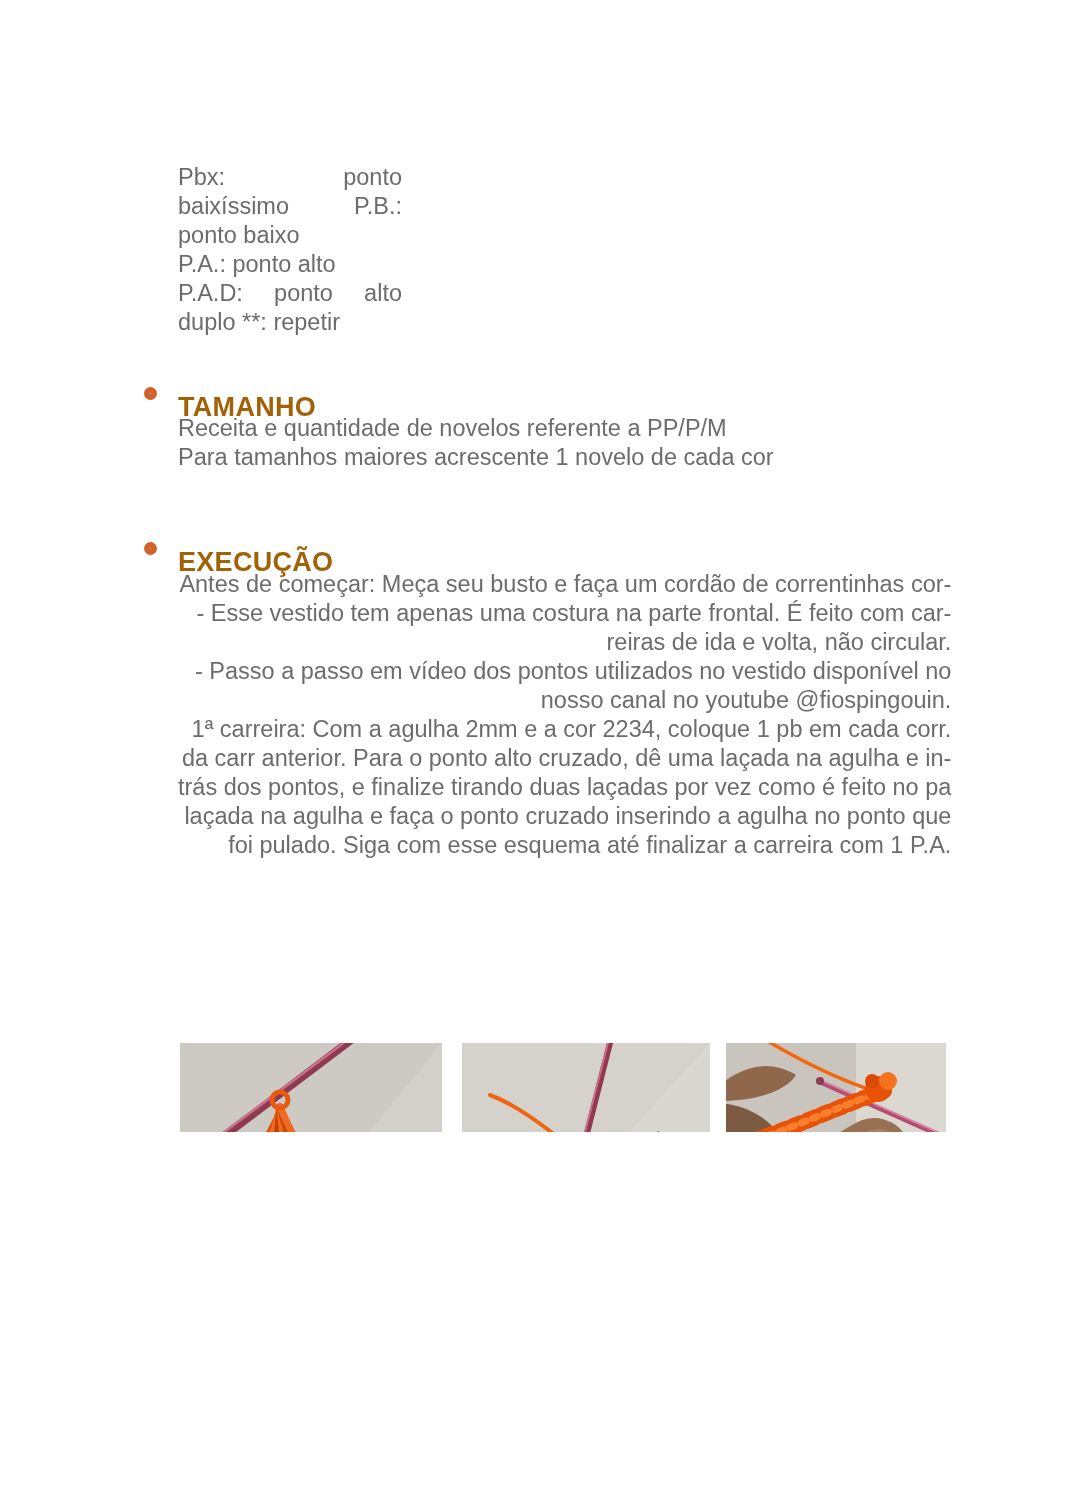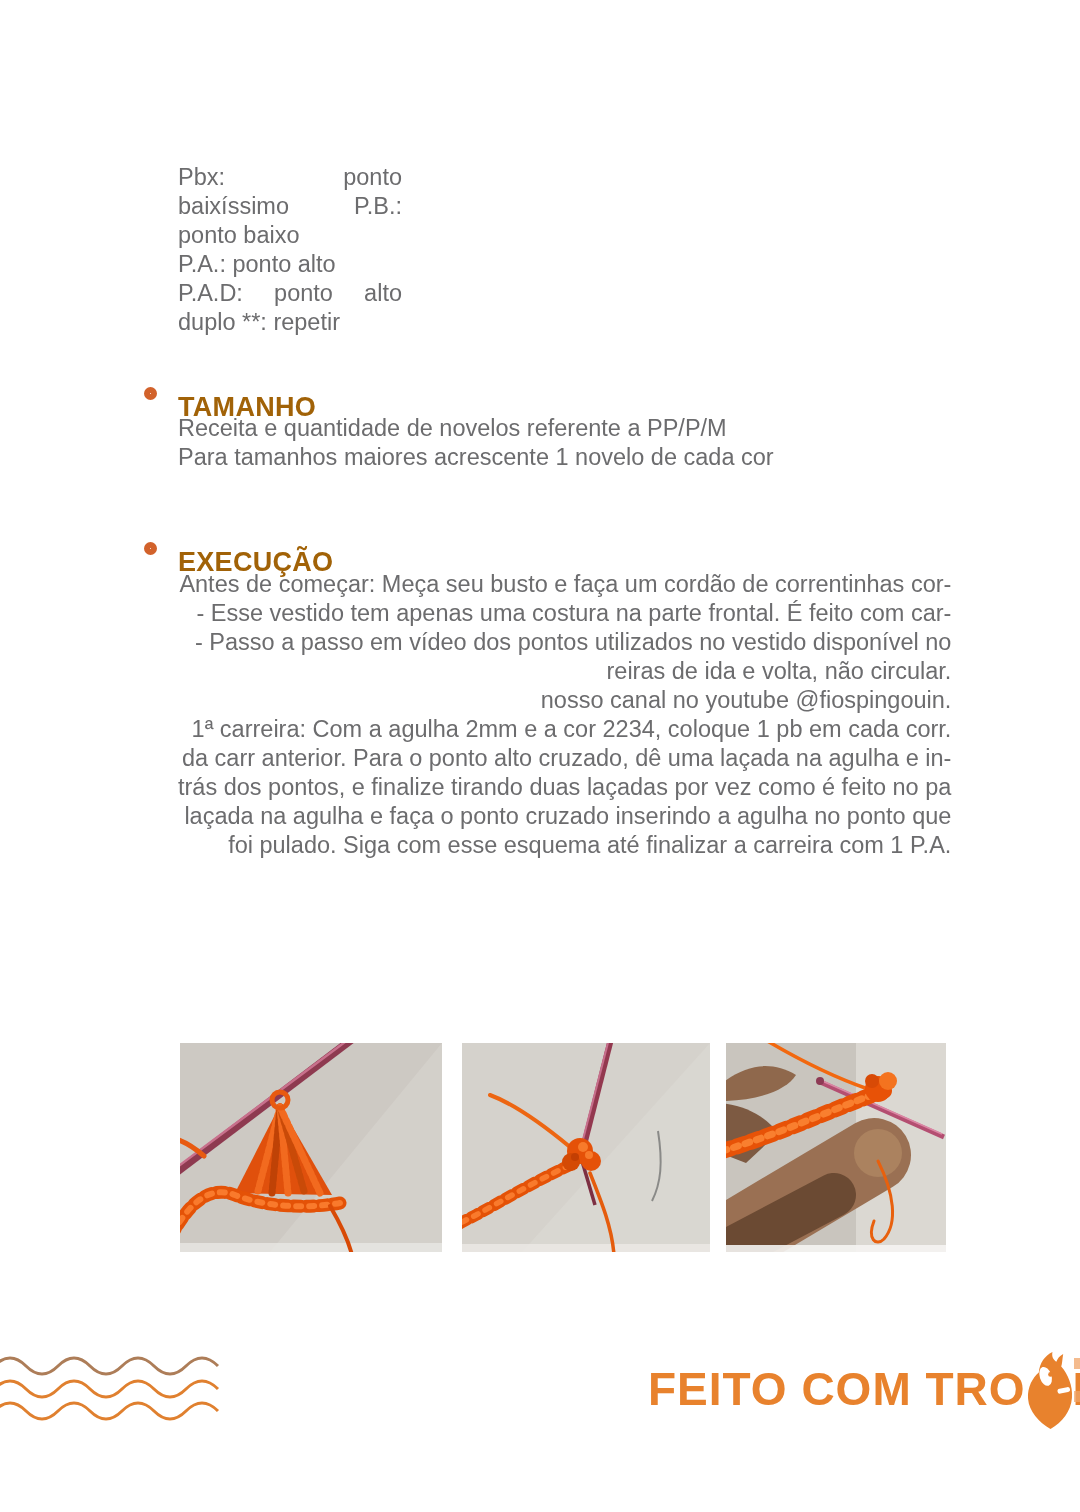--- a/index.html
+++ b/index.html
@@ -1,20 +1,20 @@
 <!DOCTYPE html>
 <html><head>
 <meta charset="utf-8">
 <style>
   * { margin: 0; padding: 0; box-sizing: border-box; }
   html, body { background: #ffffff; }
   .page {
     position: relative;
     width: 1080px;
-    height: 1512px;
+    height: 1132px;
     background: #ffffff;
     overflow: hidden;
     font-family: "Liberation Sans", sans-serif;
   }
 
   
   .abbrev {
     position: absolute;
     left: 178px;
     top: 163px;
@@ -135,22 +135,22 @@
     <div>Para tamanhos maiores acrescente 1 novelo de cada cor</div>
   </div>
 
   <div class="section-title-row" id="execucao-row">
     <span class="bullet-ring"></span>
     <span class="section-title">EXECUÇÃO</span>
   </div>
   <div class="body-lines" id="execucao-lines">
     <div>Antes de começar: Meça seu busto e faça um cordão de correntinhas cor-</div>
     <div>- Esse vestido tem apenas uma costura na parte frontal. É feito com car-</div>
+    <div>reiras de ida e volta, não circular.</div>
     <div>- Passo a passo em vídeo dos pontos utilizados no vestido disponível no</div>
-    <div>reiras de ida e volta, não circular.</div>
     <div>nosso canal no youtube @fiospingouin.</div>
     <div>1ª carreira: Com a agulha 2mm e a cor 2234, coloque 1 pb em cada corr.</div>
     <div>da carr anterior. Para o ponto alto cruzado, dê uma laçada na agulha e in-</div>
     <div>trás dos pontos, e finalize tirando duas laçadas por vez como é feito no pa</div>
     <div>laçada na agulha e faça o ponto cruzado inserindo a agulha no ponto que</div>
     <div>foi pulado. Siga com esse esquema até finalizar a carreira com 1 P.A.</div>
   </div>
 
   <div class="photos">
 

